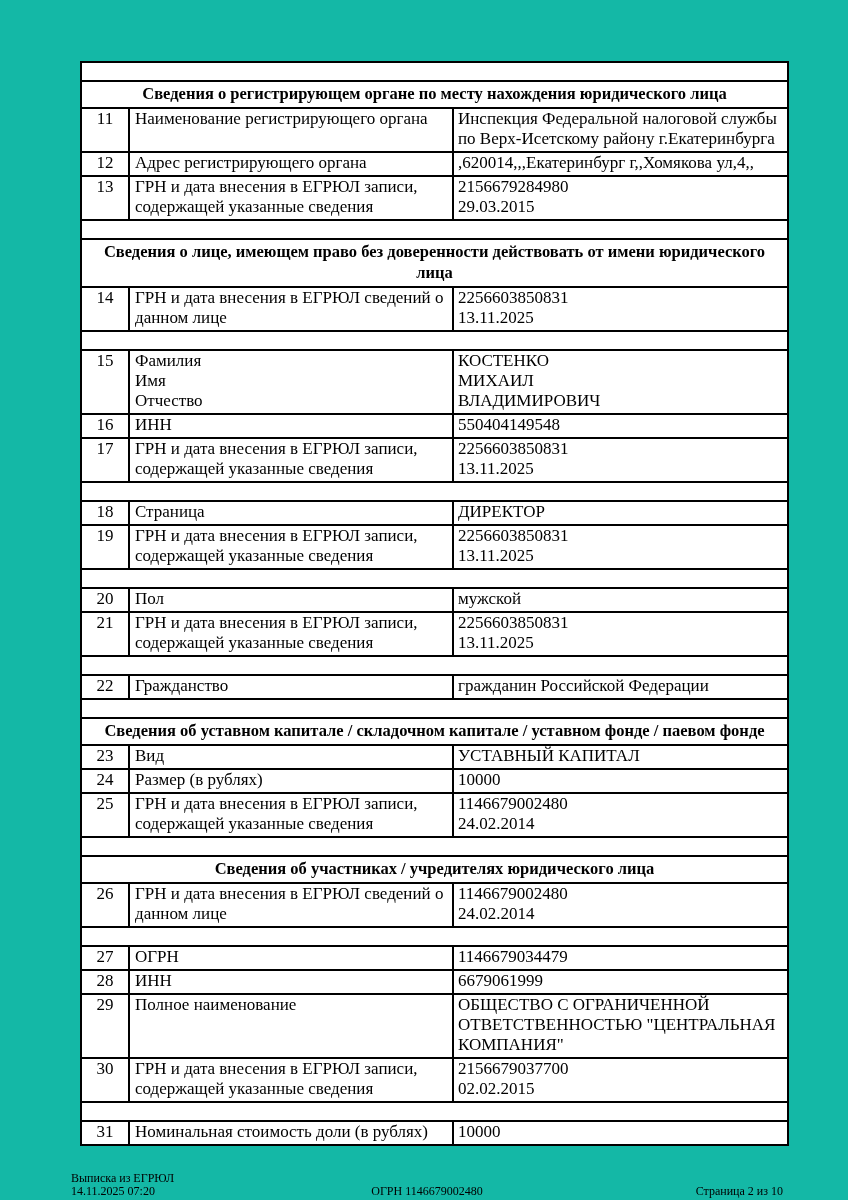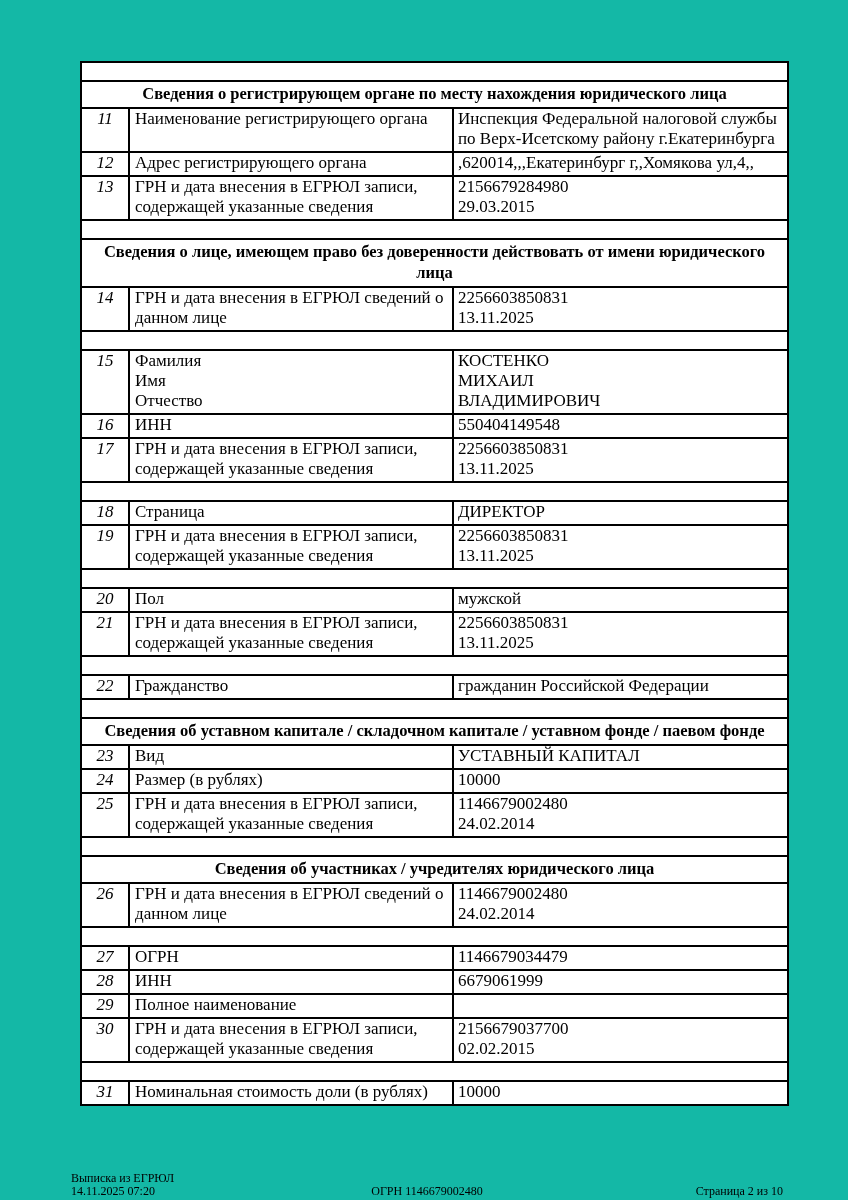--- a/index.html
+++ b/index.html
@@ -39,21 +39,20 @@
     line-height: 20px;
     padding: 0 2px 2px 4px;
     overflow: hidden;
   }
   .c-num {
     flex: 0 0 48px;
     text-align: center;
     border-right: 2px solid #000;
     padding-left: 2px;
     padding-right: 2px;
-    font-style: italic;
   }
   .c-label {
     flex: 0 0 324px;
     border-right: 2px solid #000;
     padding-left: 5px;
   }
   .c-value {
     flex: 1 1 auto;
     min-width: 0;
     padding-right: 1px;
@@ -236,20 +235,23 @@
     <div class="c c-value">1146679034479</div>
   </div>
       <div class="t-row data-row">
     <div class="c c-num">28</div>
     <div class="c c-label">ИНН</div>
     <div class="c c-value">6679061999</div>
   </div>
       <div class="t-row data-row">
     <div class="c c-num">29</div>
     <div class="c c-label">Полное наименование</div>
+    <div class="c c-value">ОБЩЕСТВО С ОГРАНИЧЕННОЙ
+ОТВЕТСТВЕННОСТЬЮ "ЦЕНТРАЛЬНАЯ
+КОМПАНИЯ"</div>
   </div>
       <div class="t-row data-row">
     <div class="c c-num">30</div>
     <div class="c c-label">ГРН и дата внесения в ЕГРЮЛ записи,
 содержащей указанные сведения</div>
     <div class="c c-value">2156679037700
 02.02.2015</div>
   </div>
       <div class="t-row spacer-row">
     <div class="c c-spacer"></div>

